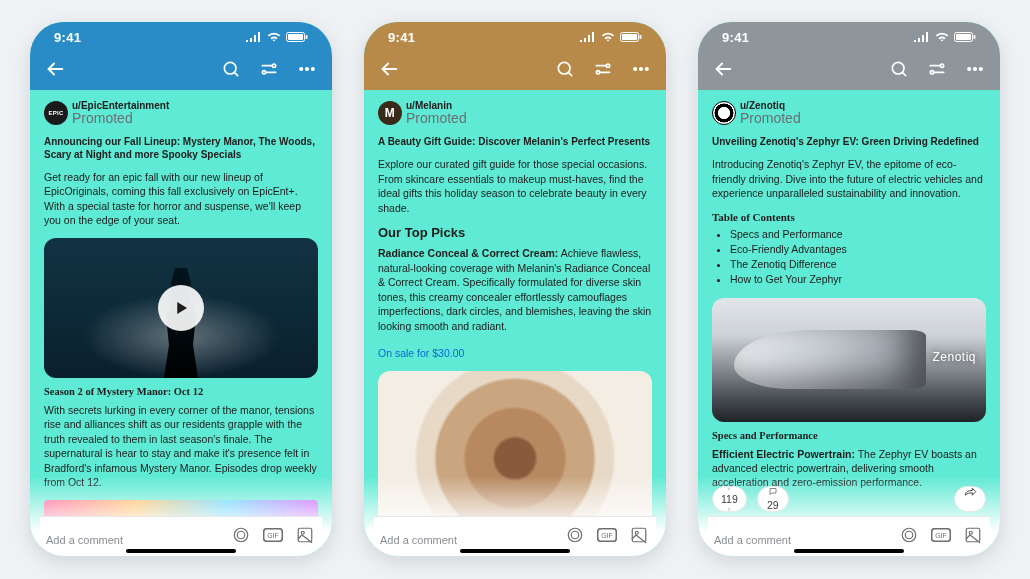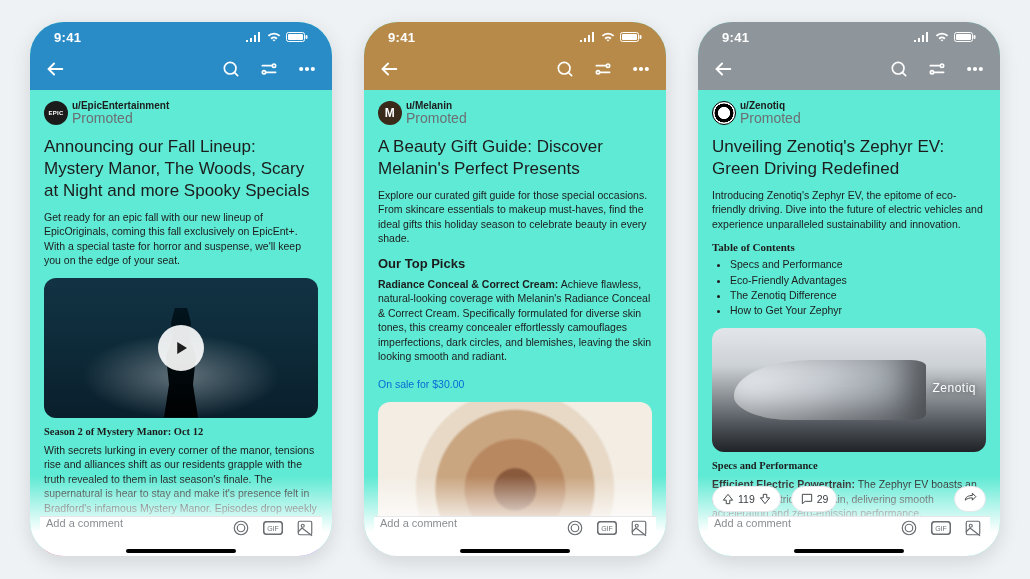--- a/index.html
+++ b/index.html
@@ -75,21 +75,21 @@
   }
   .avatar.ring {
     background: radial-gradient(circle at 50% 50%, #fff 0 38%, #000 40% 60%, #fff 62% 100%);
     border:1px solid #000;
   }
   .poster-meta { display:flex; flex-direction:column; line-height:1.1; }
   .poster-name { font-size: 10px; font-weight: 700; }
   .promoted    { font-size: 14px; color: var(--text-subtle); }
 
   .title {
-    font-size: 17px; font-weight: 400; line-height: 1.28;
+    font-size: 10px; font-weight: 700; line-height: 1.28;
     margin: 10px 0 8px 0;
   }
   .para {
     font-size: 10.5px; line-height: 1.38; color: #1c1c1c;
     margin: 0 0 10px 0;
   }
   .subhead { font-size: 13px; font-weight: 700; margin: 6px 0 6px 0; }
   .caption { font-size: 10.5px; font-weight: 700; margin: 8px 0 6px 0; font-family: Liberation Serif, serif; }
   .toc-title { font-size: 11px; font-weight: 700; margin-bottom: 4px; font-family: Liberation Serif, serif; }
   ul.toc { margin: 0 0 10px 0; padding-left: 18px; font-size: 10.5px; line-height:1.45; }
@@ -157,27 +157,28 @@
   .vote-bar {
     position:absolute; left:14px; right:14px; bottom:44px;
     display:flex; align-items:center; gap:10px;
     font-size:10.5px; color:#3a3d40;
   }
   .pill {
     display:flex; align-items:center; gap:3px;
     height:26px; padding:0 8px;
     border:1px solid var(--divider); border-radius:14px;
     background:#fff;
+    flex-direction:column;
   }
   .pill svg { stroke:#3a3d40; fill:none; stroke-width:1.6; }
   .spacer { flex:1; }
   .comment-bar {
     position:absolute; left:10px; right:10px; bottom:10px;
     height:30px; border-top:1px solid var(--divider);
-    display:flex; align-items:flex-start; padding:0 6px; gap:8px;
+    display:flex; align-items:flex-end; padding:0 6px; gap:8px;
     background:#fff; font-size:11px; color:#8a8e92;
   }
   .comment-bar .actions { display:flex; gap:10px; margin-left:auto; }
   .comment-bar svg { stroke:#6b6f73; fill:none; stroke-width:1.6; }
   .home-indicator {
     position:absolute; left:50%; bottom:3px; transform:translateX(-50%);
     width:110px; height:4px; border-radius:3px; background:#000;
   }
 
   

